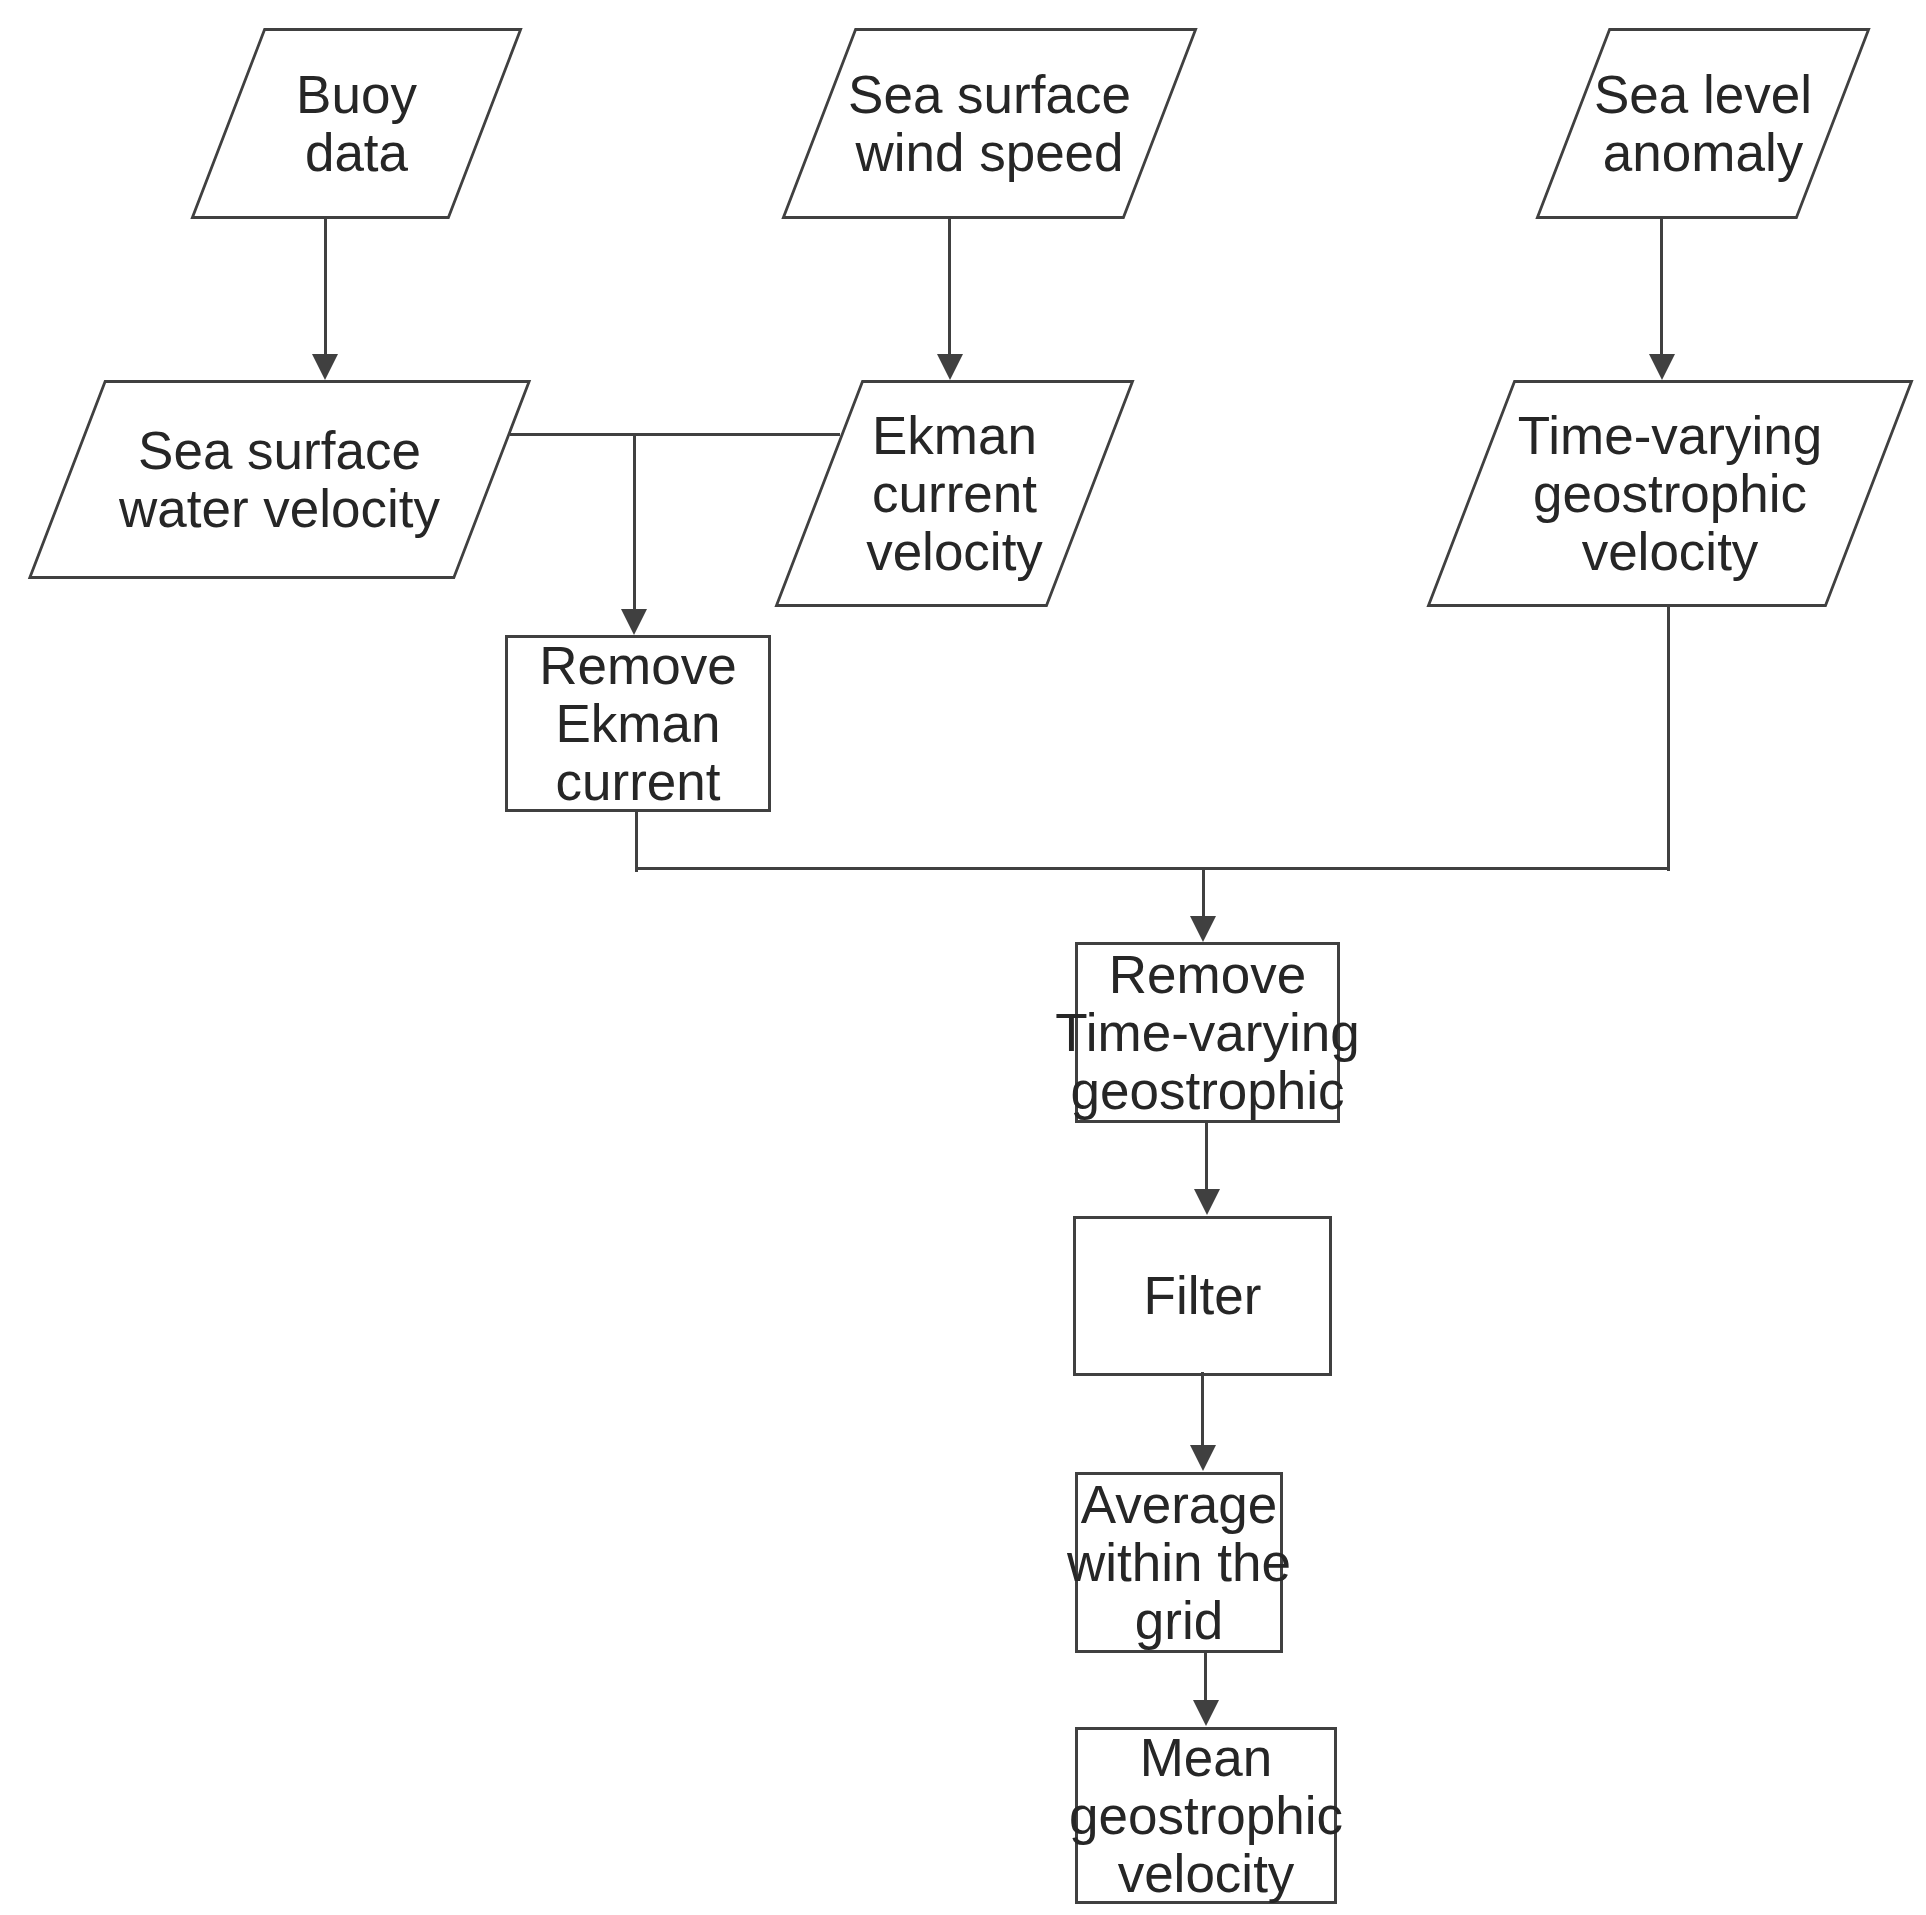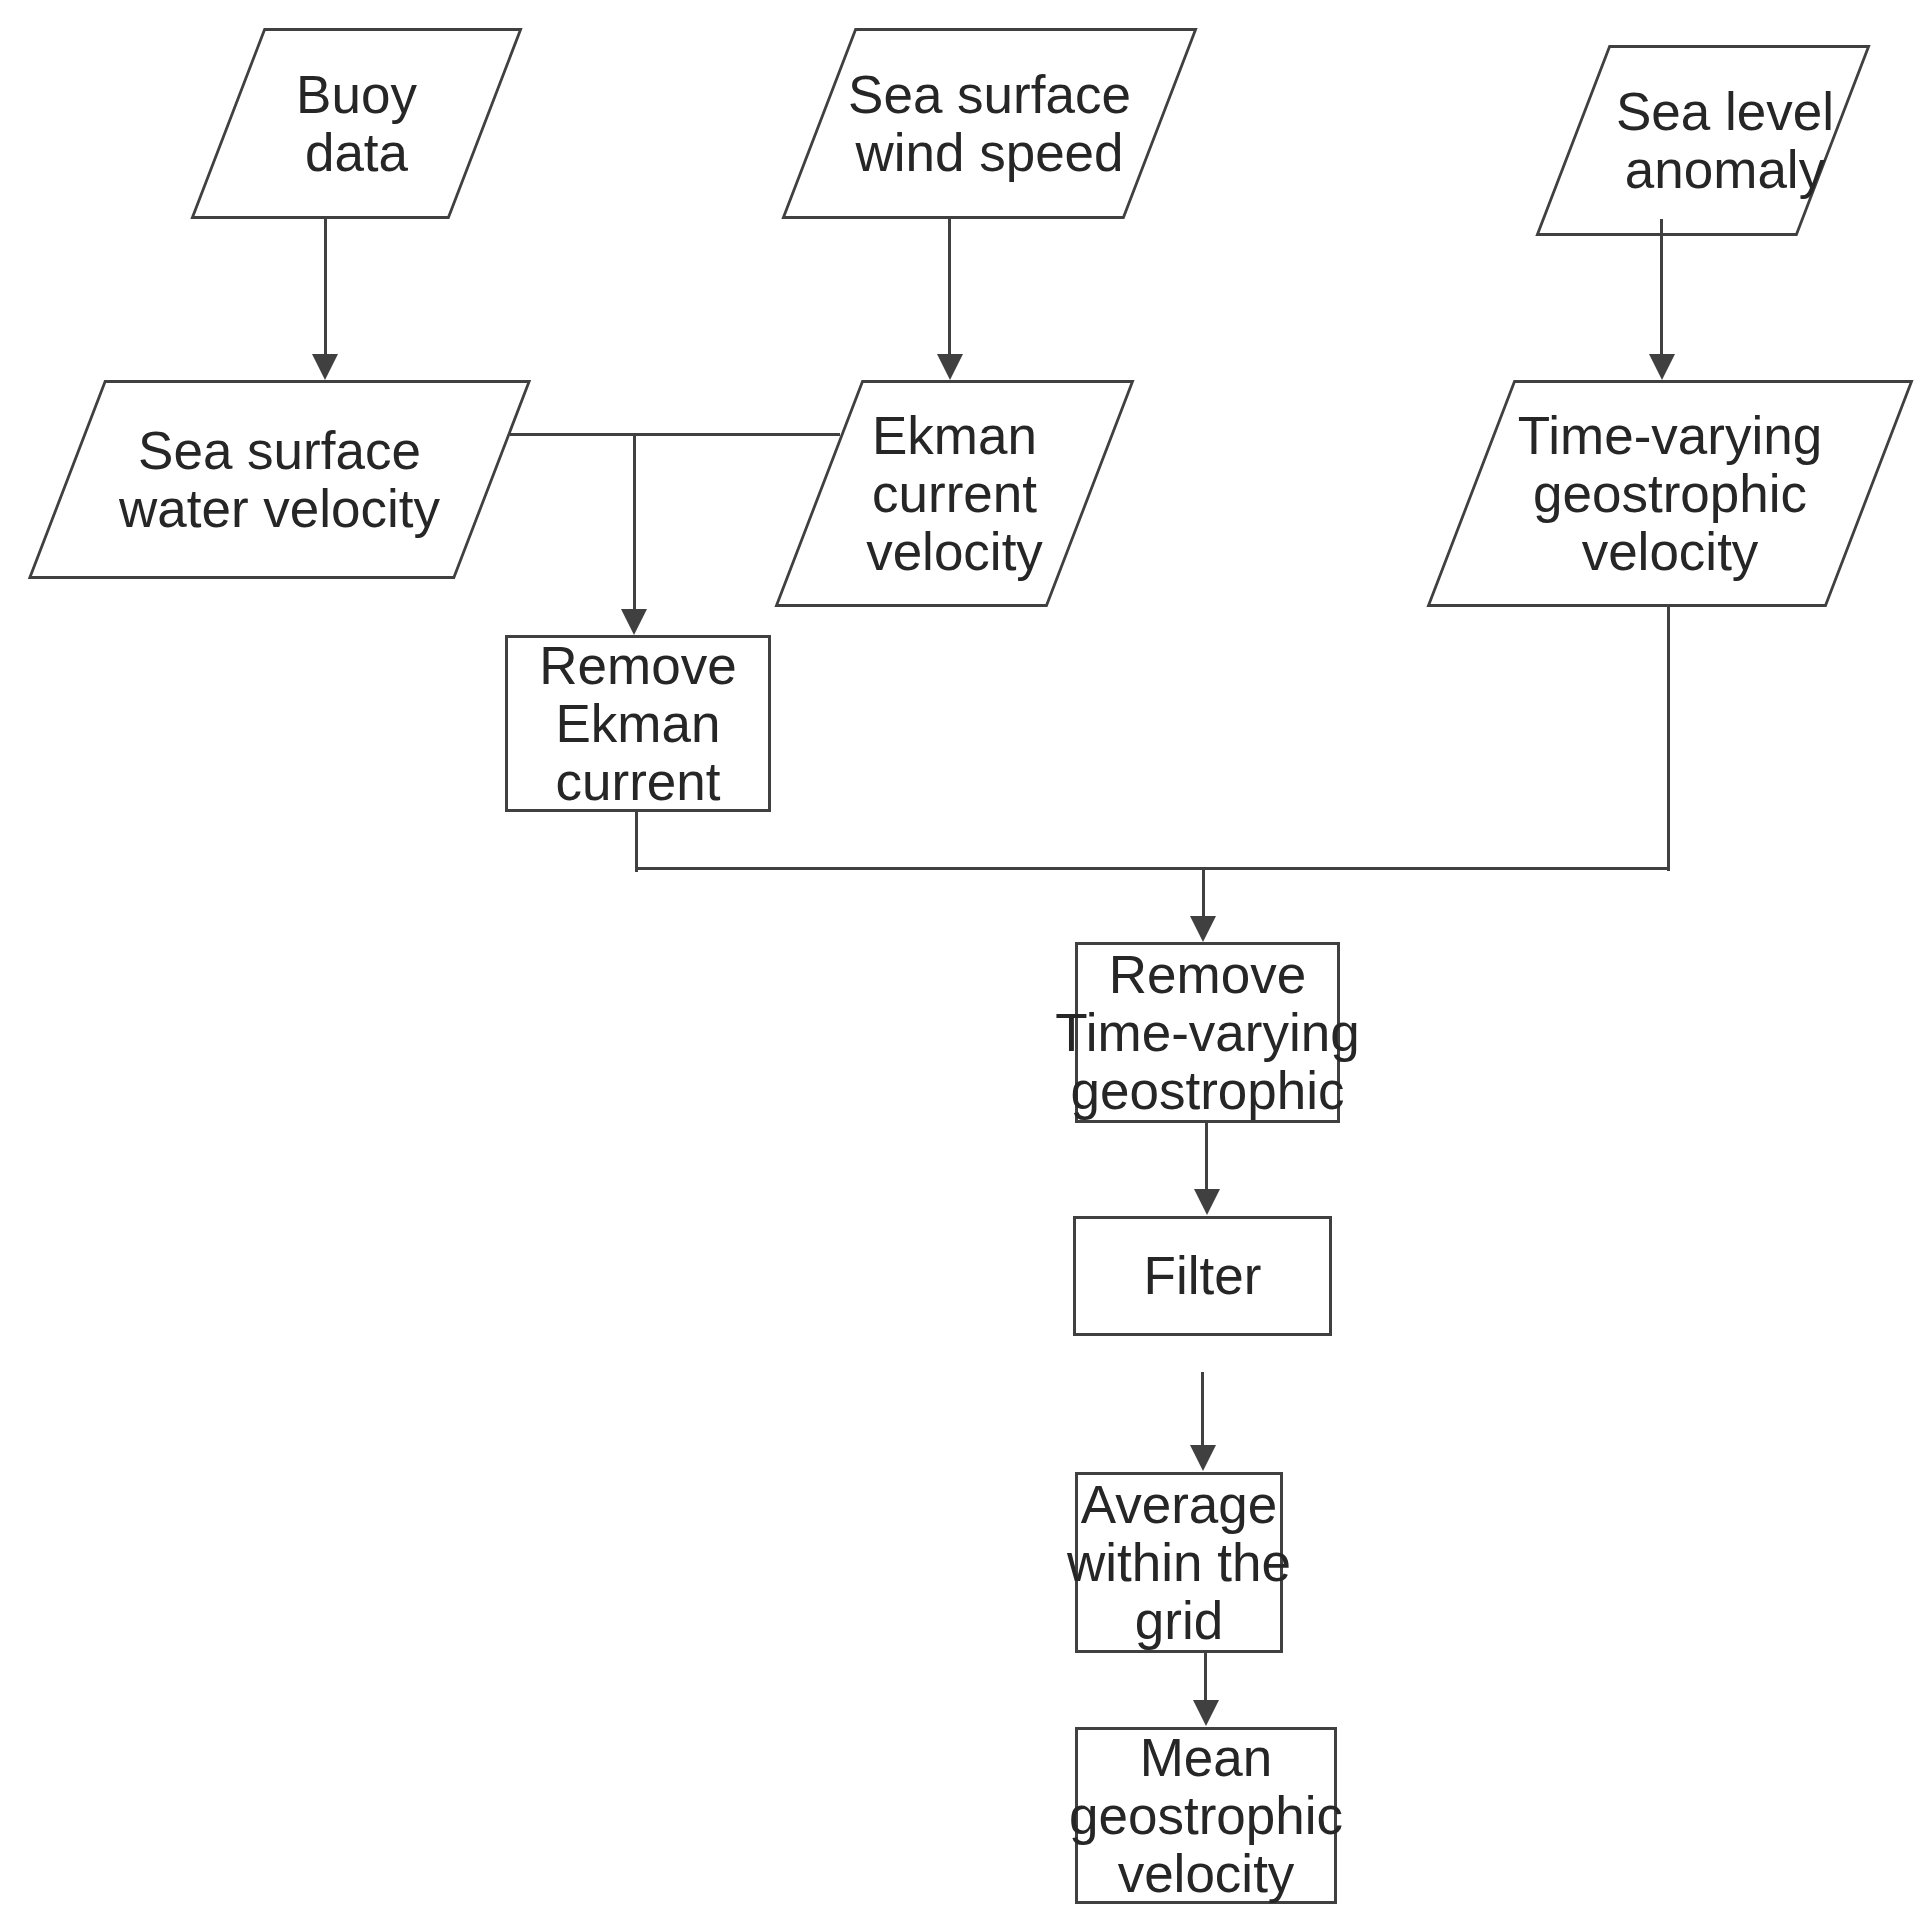--- a/index.html
+++ b/index.html
@@ -40,29 +40,29 @@
     font-size: 53px;
     line-height: 58px;
     color: #262626;
     white-space: nowrap;
   }
   .label span { display: block; }
 
   
   #n-buoy   { left: 227px;  top: 28px;  width: 259px; height: 191px; }
   #n-ssws   { left: 818px; top: 28px;  width: 343px; height: 191px; }
-  #n-sla    { left: 1572px; top: 45px;  width: 262px; height: 191px; justify-content: flex-end; }
+  #n-sla    { left: 1572px; top: 28px;  width: 262px; height: 191px; }
   #n-sswv   { left: 66px;  top: 380px; width: 427px; height: 199px; }
   #n-ekman  { left: 818px; top: 380px; width: 273px; height: 227px; }
   #n-tvgv   { left: 1470px; top: 380px; width: 400px; height: 227px; }
 
   
   #n-rmek   { left: 505px;  top: 635px;  width: 266px; height: 177px; }
   #n-rmtv   { left: 1075px; top: 942px; width: 265px; height: 181px; }
-  #n-filter { left: 1073px; top: 1216px; width: 259px; height: 120px; }
+  #n-filter { left: 1073px; top: 1216px; width: 259px; height: 160px; }
   #n-avg    { left: 1075px; top: 1472px; width: 208px; height: 181px; }
   #n-mean   { left: 1075px; top: 1727px; width: 262px; height: 177px; border-radius: 18px; }
 
   
   .line {
     position: absolute;
     background: #404040;
   }
   .arrowhead {
     position: absolute;

